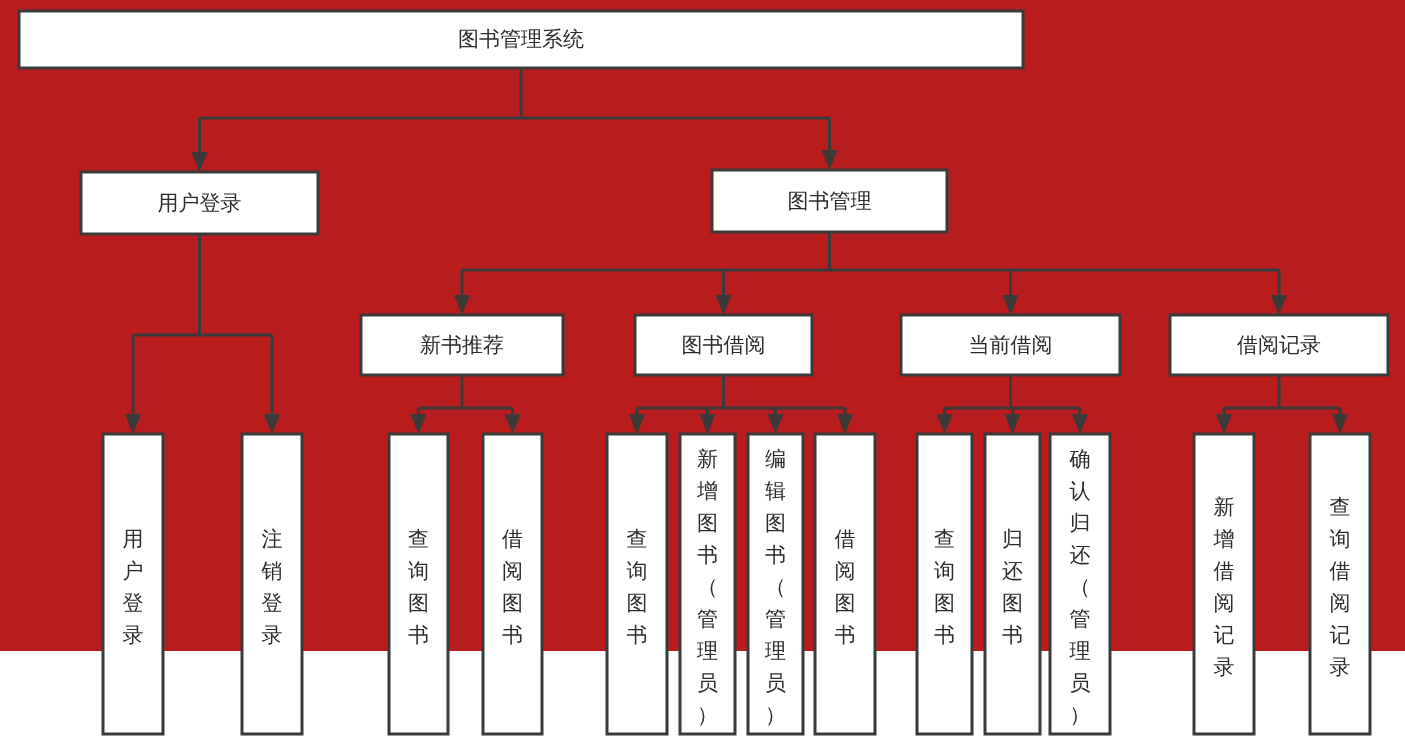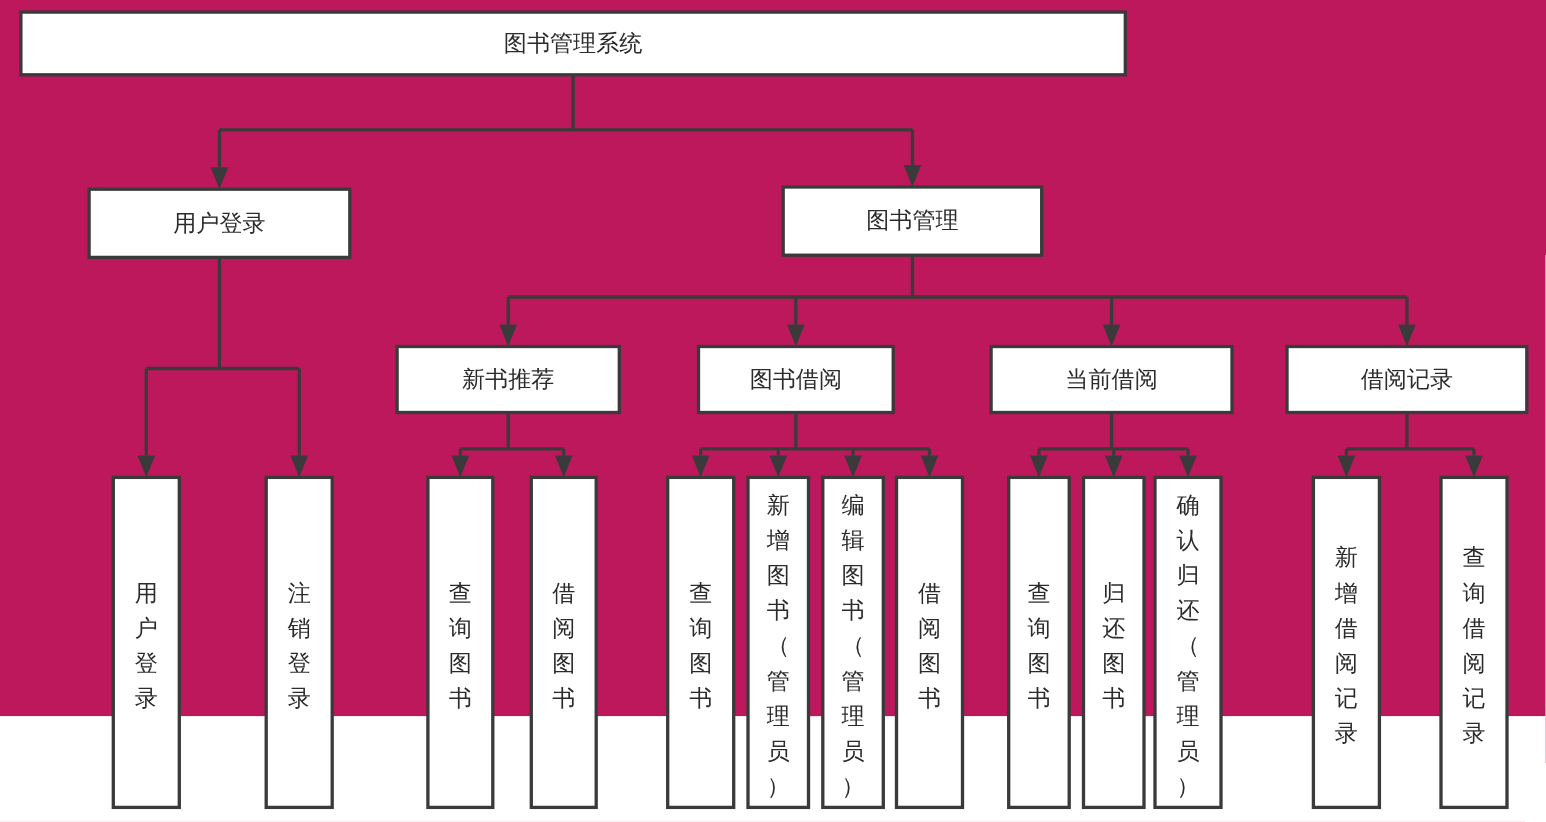--- a/index.html
+++ b/index.html
@@ -1,21 +1,21 @@
 <!DOCTYPE html>
 <html><head>
 <meta charset="utf-8">
 <style>
   html,body{margin:0;padding:0;background:#ffffff;}
   body{
     width:1405px;height:747px;
     font-family:"Liberation Sans","DejaVu Sans",sans-serif;
     overflow:hidden;
   }
-  #diagram-root{position:relative;width:1405px;height:651px;background:#be185d;text-decoration:underline;}
+  #diagram-root{position:relative;width:1405px;height:651px;background:#b91c1c;text-decoration:underline;}
   svg#tree-svg{position:absolute;left:0;top:0;width:1405px;height:747px;display:block;}
   .node-box{fill:#ffffff;stroke:#3a3a3a;stroke-width:3;}
   .connector{stroke:#3a3a3a;stroke-width:3;fill:none;stroke-linecap:butt;}
   .arrow-head{fill:#3a3a3a;stroke:none;}
   .node-label{
     font-family:"Liberation Sans","DejaVu Sans",sans-serif;
     fill:#2b2b2b;
     font-size:21px;
     text-anchor:middle;
     dominant-baseline:middle;

